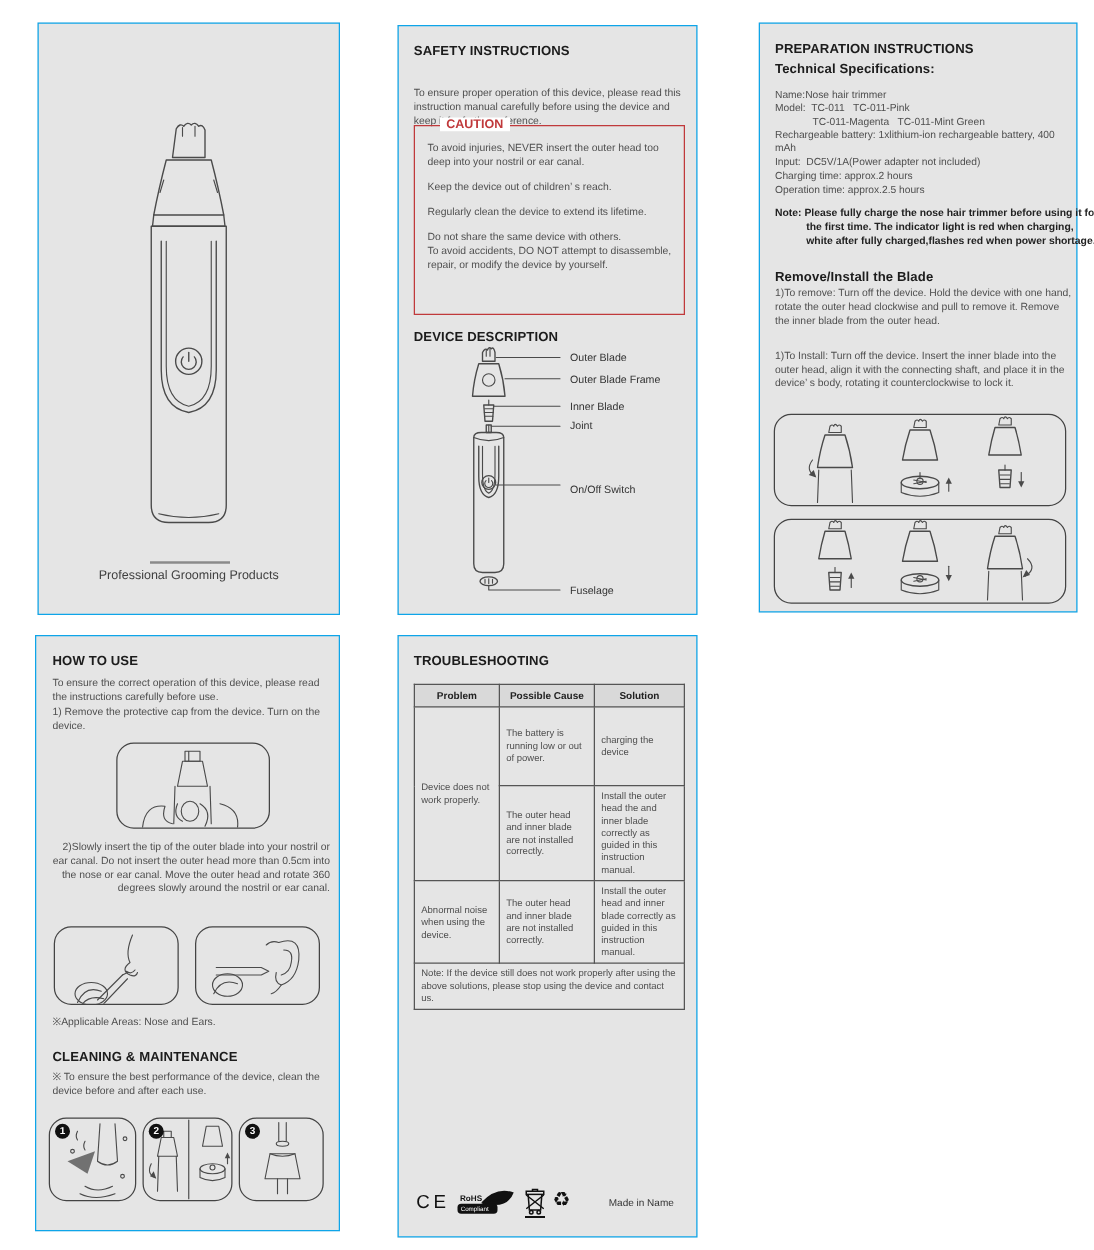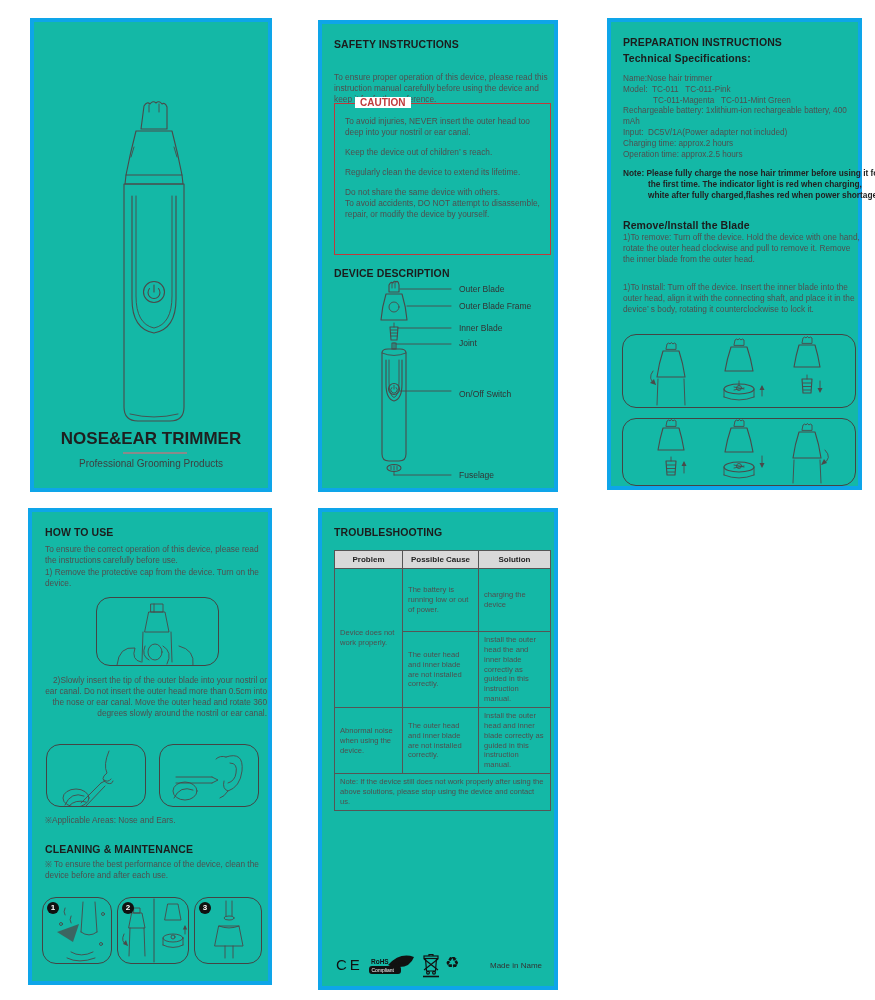--- a/index.html
+++ b/index.html
@@ -1,17 +1,17 @@
 <!DOCTYPE html>
 <html><head>
 <meta charset="utf-8">
 <style>
   html,body{margin:0;padding:0;background:#fff;}
   body{width:875px;height:1000px;position:relative;font-family:"Liberation Sans",sans-serif;color:#4f4f4f;}
-  .panel{position:absolute;border:4px solid #0ea5e9;background:#14b8a6;box-sizing:border-box;}
+  .panel{position:absolute;border:1px solid #0ea5e9;background:#e5e5e5;box-sizing:border-box;}
   .abs{position:absolute;}
   h2.sec{font-size:10.5px;font-weight:700;color:#1c1c1c;margin:0;letter-spacing:.1px;}
   .body-text{font-size:8.3px;line-height:1.32;color:#4f4f4f;margin:0;}
   .pre{white-space:pre-wrap;}
   .preline{white-space:pre-line;}
   svg{display:block;}
   .ln{stroke:#4a4a4a;fill:none;stroke-width:1.1;stroke-linecap:round;stroke-linejoin:round;}
   .lnt{stroke:#4a4a4a;fill:none;stroke-width:.9;stroke-linecap:round;stroke-linejoin:round;}
   .filldark{fill:#4a4a4a;stroke:none;}
   
@@ -59,21 +59,20 @@
       <path class="lnt" d="M56,315 Q80,321 104,315"></path>
 
       <path d="M58,97 L58,200 Q58,230 80,234 Q102,230 102,200 L102,97"></path>
       <path class="lnt" d="M62,97 L62,197 Q62,225 80,229 Q98,225 98,197 L98,97"></path>
 
       <circle cx="80" cy="193" r="10.5"></circle>
       <path d="M80,186 V193"></path>
       <path d="M75.5,189.5 A6,6 0 1 0 84.5,189.5"></path>
     </g>
   </svg>
-  <h1 class="abs product-title" style="top:407px;left:0;">NOSE&amp;EAR TRIMMER</h1>
   <div class="abs product-divider" style="top:430px;"></div>
   <p class="abs product-subtitle" style="top:436px;left:0;">Professional Grooming Products</p>
 </section>
 
 <section class="panel" style="left:318px;top:20px;width:240px;height:472px;">
   <h2 class="sec abs" style="left:12px;top:14px;">SAFETY INSTRUCTIONS</h2>
   <p class="body-text abs" style="left:12px;top:48px;width:218px;">To ensure proper operation of this device, please read this instruction manual carefully before using the device and keep it for further reference.</p>
 
   <div class="abs caution-box" style="left:12px;top:79px;width:217px;height:152px;">
     <span class="caution-legend">CAUTION</span>

